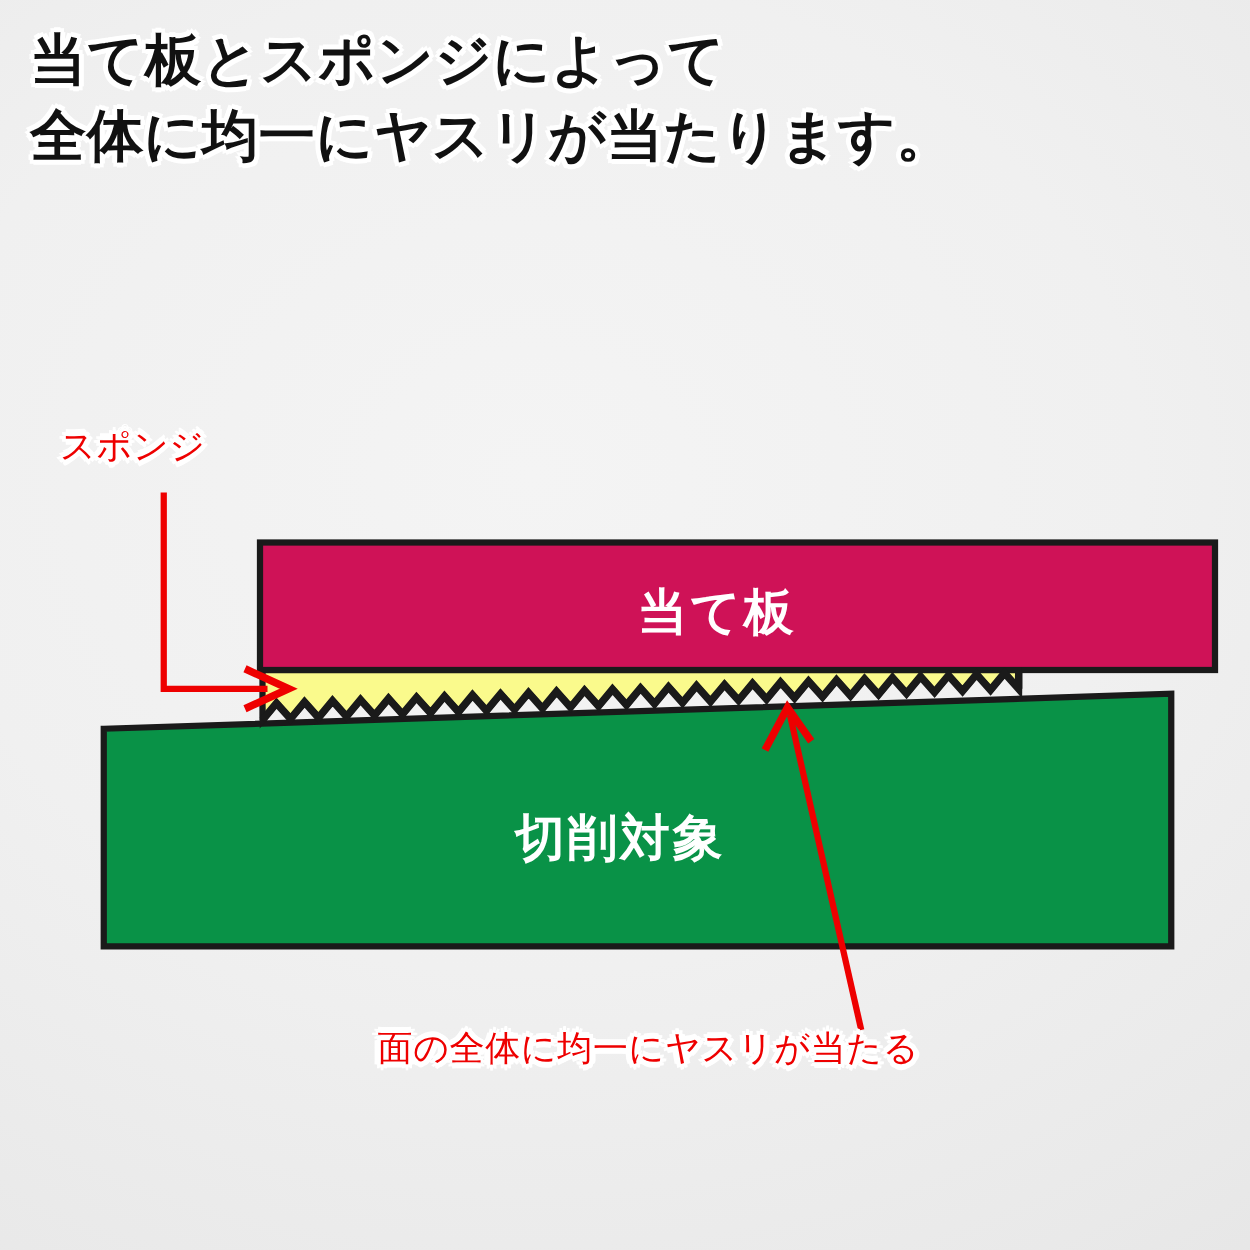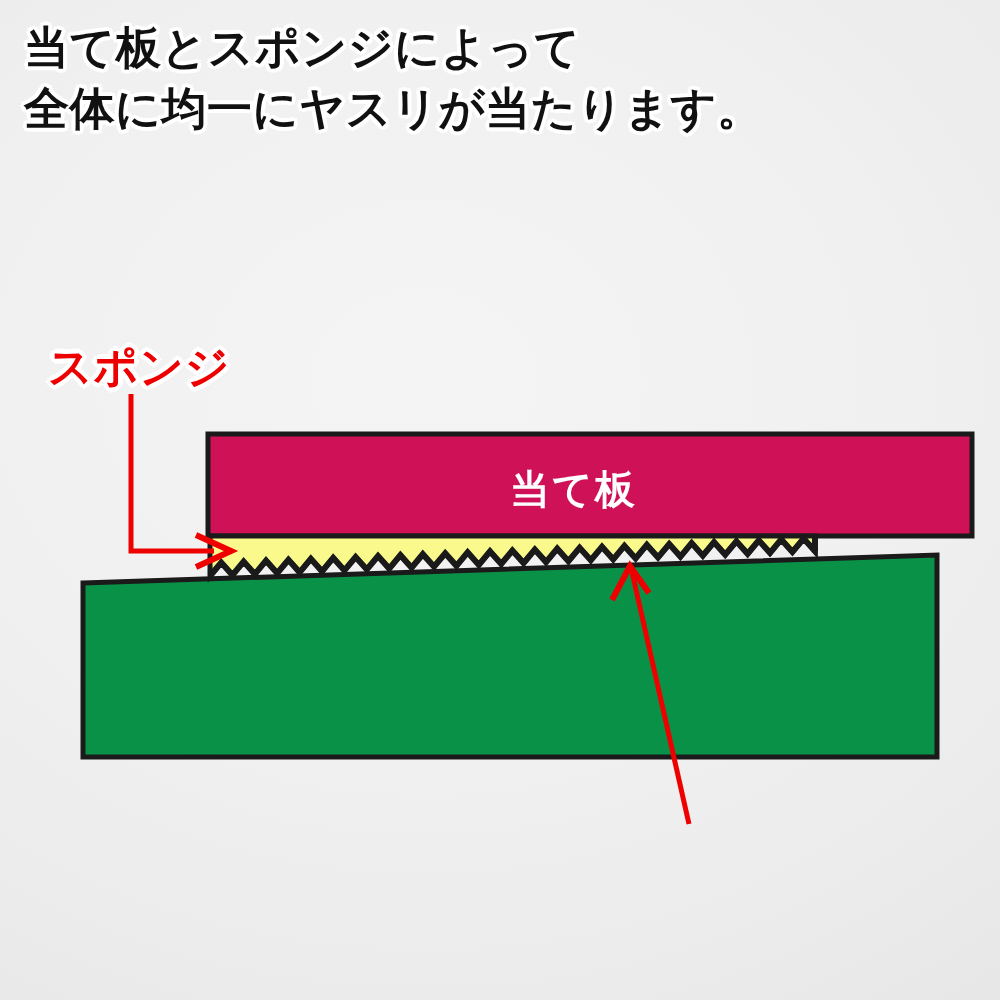--- a/index.html
+++ b/index.html
@@ -32,22 +32,22 @@
     text-shadow:
       3px 0 0 #fff, -3px 0 0 #fff, 0 3px 0 #fff, 0 -3px 0 #fff,
       2px 2px 0 #fff, -2px 2px 0 #fff, 2px -2px 0 #fff, -2px -2px 0 #fff,
       4px 0 0 #fff, -4px 0 0 #fff, 0 4px 0 #fff, 0 -4px 0 #fff,
       3px 3px 0 #fff, -3px 3px 0 #fff, 3px -3px 0 #fff, -3px -3px 0 #fff;
   }
 
   
   .calloutlabel{
     position:absolute;
-    font-size:44px;
-    font-weight:700;
+    font-size:28px;
+    font-weight:400;
     color:#ee0000;
     white-space:nowrap;
     letter-spacing:0.5px;
     text-shadow:
       3px 0 0 #fff, -3px 0 0 #fff, 0 3px 0 #fff, 0 -3px 0 #fff,
       2px 2px 0 #fff, -2px 2px 0 #fff, 2px -2px 0 #fff, -2px -2px 0 #fff,
       4px 0 0 #fff, -4px 0 0 #fff, 0 4px 0 #fff, 0 -4px 0 #fff,
       3px 3px 0 #fff, -3px 3px 0 #fff, 3px -3px 0 #fff, -3px -3px 0 #fff,
       5px 0 0 #fff, -5px 0 0 #fff, 0 5px 0 #fff, 0 -5px 0 #fff;
   }
@@ -102,17 +102,19 @@
       <path d="M 689,824 L 632,572" fill="none" stroke="#ee0000" stroke-width="5" stroke-linecap="butt"></path>
       <path d="M 612,600 L 630,566 L 649,593" fill="none" stroke="#ee0000" stroke-width="6" stroke-linejoin="miter" stroke-linecap="butt"></path>
     </g>
   </svg>
 
   <div class="headline"><span>当て板とスポンジによって</span>
 <span>全体に均一にヤスリが当たります。</span></div>
 
   <div class="calloutlabel" id="sponge-label">スポンジ</div>
 
+  <div class="calloutlabel" id="bottom-caption">面の全体に均一にヤスリが当たる</div>
 
   <div class="shapelabel" id="board-label">当て板</div>
 
+  <div class="shapelabel" id="target-label">切削対象</div>
 
 </div>
 
 </body></html>

